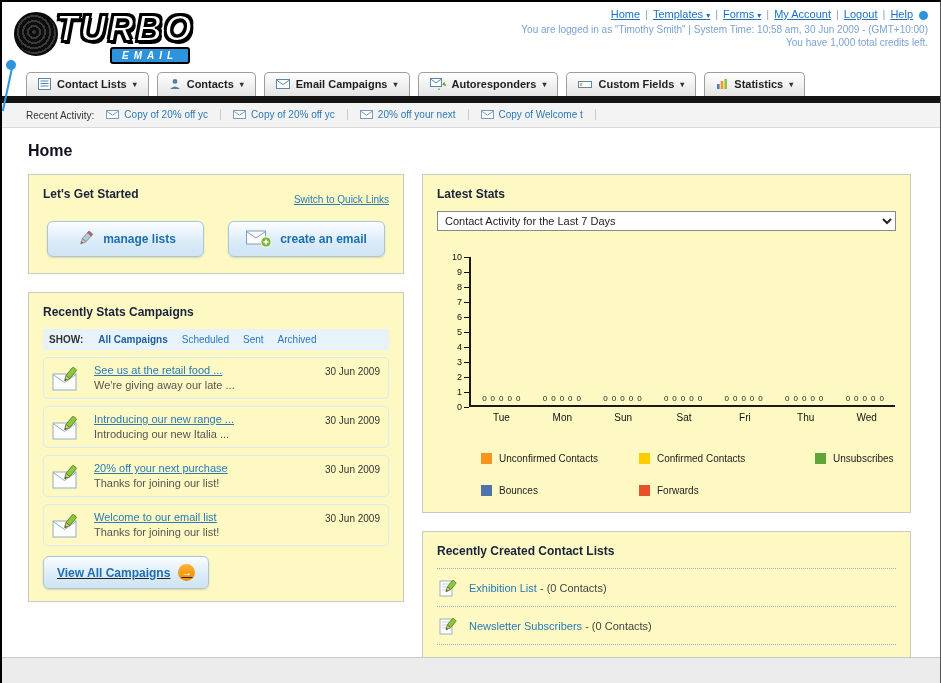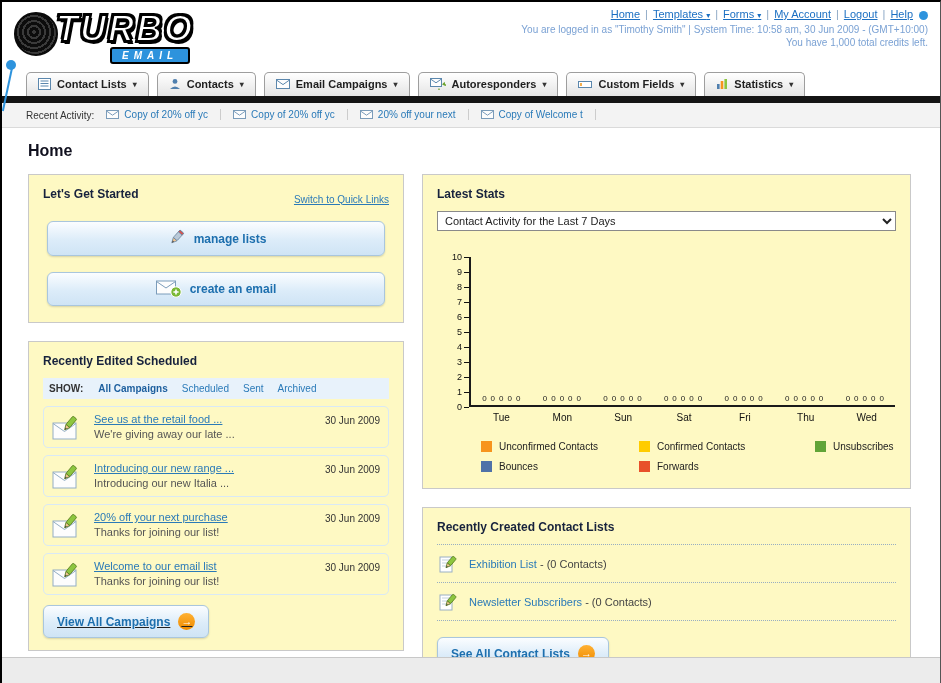--- a/index.html
+++ b/index.html
@@ -55,21 +55,21 @@
   .page-title { font-size:16px; font-weight:bold; color:#10101e; margin:10px 0 14px; }
   .columns { display:flex; gap:18px; align-items:flex-start; }
   .left-col { width:376px; flex:none; }
   .right-col { width:489px; flex:none; }
   .panel { border:1px solid #c9c9c9; background:#fef9c3; padding:12px 14px; margin-bottom:18px; }
   .panel h2 { font-size:12px; font-weight:bold; color:#17223d; margin-bottom:10px; }
 
   
   .panel-head { display:flex; justify-content:space-between; align-items:center; margin-bottom:10px; }
   .link { color:#2a7ab8; font-size:10px; text-decoration:underline; cursor:pointer; }
-  .gs-buttons { display:flex; gap:16px; padding:0 4px 4px;flex-direction:column; }
+  .gs-buttons { display:flex; gap:24px; padding:0 4px 4px; }
   .btn-blue { display:inline-flex; align-items:center; justify-content:center; gap:8px; padding:7px 13px;
               font-size:12px; font-weight:bold; color:#1d6fae; font-family:inherit;
               background:linear-gradient(#fbfdff,#dcecf9 55%,#cfe4f5); border:1px solid #a9c6dd;
               border-radius:6px; cursor:pointer; box-shadow:0 1px 2px rgba(0,0,0,0.15); }
   .gs-buttons .btn-blue { flex:1; height:36px; }
 
   
   .filter-bar { display:flex; align-items:center; gap:4px; background:#e8f2fb; padding:5px 6px;
                 font-size:10px; margin-bottom:4px; }
   .show-label { font-weight:bold; color:#333; margin-right:4px; }
@@ -96,21 +96,21 @@
   .y-tick { position:absolute; right:0; display:flex; align-items:center; gap:2px; height:10px; line-height:10px; }
   .y-num { width:12px; text-align:right; }
   .dash { width:5px; height:1px; background:#111; display:inline-block; }
   .plot { position:relative; width:426px; height:150px; border-left:2px solid #1a1a1a; border-bottom:2px solid #1a1a1a; }
   .zero-row { position:absolute; left:0; right:0; bottom:2px; display:flex; }
   .zero-group { flex:1; display:flex; justify-content:center; gap:4px; font-size:8px; color:#222; }
   .x-axis { display:flex; margin-left:34px; width:426px; font-size:10px; color:#111; margin-top:5px; }
   .x-label { flex:1; text-align:center; }
   .legend { display:grid; grid-template-columns:158px 176px 140px; row-gap:9px; margin:18px 0 4px 44px;
             font-size:10px; color:#222; }
-  .legend-item { display:flex; align-items:center; gap:7px; }
+  .legend-item { display:flex; align-items:center; gap:7px;margin-top:12px; }
   .swatch { width:11px; height:11px; display:inline-block; flex:none; }
 
   
   .cl-row { display:flex; align-items:center; gap:9px; padding:8px 2px; border-bottom:1px dotted #98aec2;
             font-size:11px; cursor:pointer; }
   .cl-row:first-child { border-top:1px dotted #98aec2; }
   .cl-row a { color:#2a7ab8; cursor:pointer; }
   .cl-detail { color:#444; }
   .contact-lists .panel-foot { margin-top:16px; }
 
@@ -265,21 +265,21 @@
                     <path d="M0.5 1.5 L10 8 L19.5 1.5" fill="none" stroke="#7b9cba"></path>
                     <circle cx="20" cy="12" r="5.2" fill="#7ab834" stroke="#fff" stroke-width="1"></circle>
                     <path d="M20 9.4 L20 14.6 M17.4 12 L22.6 12" stroke="#fff" stroke-width="1.6"></path>
                   </svg></span>
               <span>create an email</span>
             </button>
           </div>
         </section>
 
         <section class="panel campaigns">
-          <h2>Recently Edited Scheduled</h2>
+          <h2>Recently Stats Campaigns</h2>
           <div class="filter-bar">
             <span class="show-label">SHOW:</span>
             <span id="campaign-filters"><a class="filter-link active">All Campaigns</a><a class="filter-link">Scheduled</a><a class="filter-link">Sent</a><a class="filter-link">Archived</a></span>
           </div>
           <div id="campaign-rows">
               <div class="campaign-row">
                 <span class="c-icon"><svg class="icon" width="32" height="26" viewBox="0 0 32 26">
                     <rect x="1" y="8" width="23" height="16" fill="#fdfdfd" stroke="#93aec4"></rect>
                     <path d="M1 8.5 L12.5 16.5 L24 8.5" fill="none" stroke="#93aec4"></path>
                     <g transform="translate(21,1) rotate(40)">

